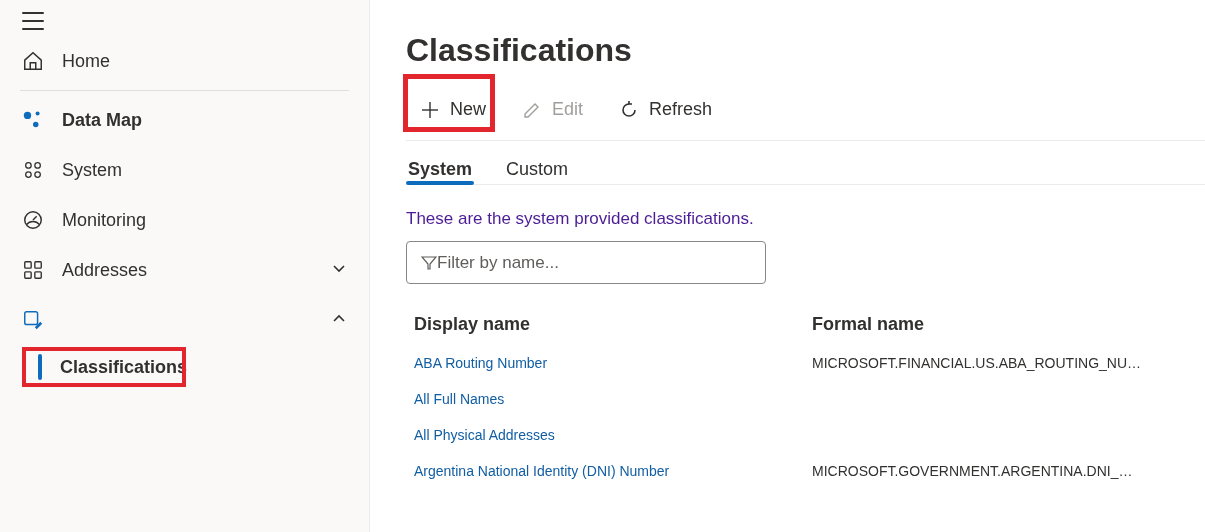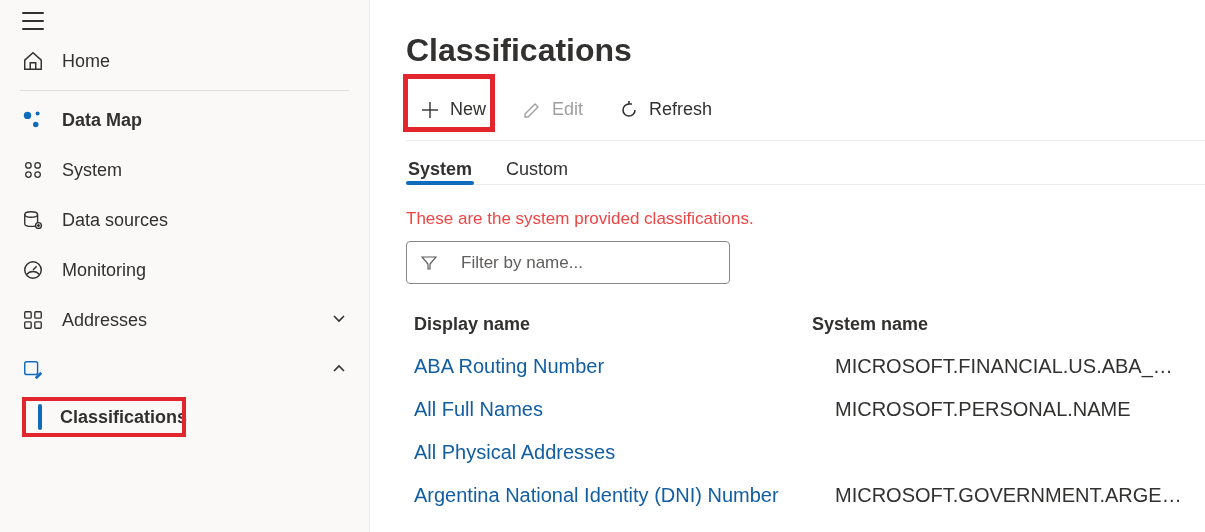--- a/index.html
+++ b/index.html
@@ -143,32 +143,32 @@
     content: "";
     position: absolute;
     left: 0; right: 0; bottom: -1px;
     height: 4px;
     background: #0f6cbd;
     border-radius: 2px;
   }
   .hint {
     margin-top: 24px;
     font-size: 17px;
-    color: #ef4444;
+    color: #4c1d95;
   }
   .filter-wrap {
     margin-top: 12px;
-    width: 324px;
+    width: 360px;
     height: 43px;
     border: 1px solid #8a8886;
     border-radius: 4px;
     display: flex;
     align-items: center;
     padding: 0 14px;
-    gap: 24px;
+    gap: 0;
     color: #605e5c;
   }
   .filter-input {
     border: none;
     outline: none;
     font-size: 17px;
     flex: 1;
     color: #323130;
     background: transparent;
   }
@@ -183,24 +183,23 @@
   }
   .table-head {
     font-weight: 600;
     font-size: 18px;
     padding: 8px 16px 10px 8px;
     color: #323130;
   }
   .col-display { width: 398px; }
   .col-formal  { flex: 1; padding-right: 12px; white-space: nowrap; overflow: hidden; text-overflow: ellipsis; }
   .table-row {
-    font-size: 20px;
+    font-size: 14px;
     padding: 10px 8px;
     align-items: center;
-    gap: 23px;
   }
   .table-row .col-display { color: #115ea3; cursor: pointer; }
   .table-row .col-formal  { color: #323130; }
 </style>
 </head>
 <body>
 
 <div class="app">
 
   <div class="sidebar">
@@ -240,32 +239,20 @@
         <svg width="22" height="22" viewBox="0 0 24 24" fill="none" stroke="#323130" stroke-width="1.4">
           <circle cx="7" cy="7" r="3"></circle>
             <circle cx="17" cy="7" r="3"></circle>
           <circle cx="7" cy="17" r="3"></circle>
             <circle cx="17" cy="17" r="3"></circle>
         </svg>
       </span>
       <span>System</span>
     </div>
 
-    <div class="nav-item">
-      <span class="nav-icon">
-        <svg width="22" height="22" viewBox="0 0 24 24" fill="none" stroke="#323130" stroke-width="1.5">
-          <ellipse cx="10" cy="6" rx="7" ry="3"></ellipse>
-          <path d="M3 6 V16 a7 3 0 0 0 14 0 V6"></path>
-          <circle cx="18" cy="18" r="3.2" fill="#faf9f8"></circle>
-          <line x1="18" y1="16.2" x2="18" y2="19.8"></line>
-            <line x1="16.2" y1="18" x2="19.8" y2="18"></line>
-        </svg>
-      </span>
-      <span>Data sources</span>
-    </div>
 
     <div class="nav-item">
       <span class="nav-icon">
         <svg width="22" height="22" viewBox="0 0 24 24" fill="none" stroke="#323130" stroke-width="1.6">
           <circle cx="12" cy="12" r="9"></circle>
           <path d="M5 17 A9 9 0 0 1 19 17"></path>
           <line x1="12" y1="12" x2="16" y2="8"></line>
         </svg>
       </span>
       <span>Monitoring</span>
@@ -351,30 +338,29 @@
     <div class="filter-wrap">
       <svg width="16" height="16" viewBox="0 0 16 16" fill="none" stroke="#605e5c" stroke-width="1.2">
         <polygon points="1,2 15,2 9,9 9,14 7,14 7,9"></polygon>
       </svg>
       <input class="filter-input" type="text" placeholder="Filter by name..." style="">
     </div>
 
     <div class="table">
       <div class="table-head">
         <div class="col-display">Display name</div>
-        <div class="col-formal">System name</div>
+        <div class="col-formal">Formal name</div>
       </div>
 
       <div class="table-row">
         <div class="col-display">ABA Routing Number</div>
         <div class="col-formal">MICROSOFT.FINANCIAL.US.ABA_ROUTING_NU…</div>
       </div>
       <div class="table-row">
         <div class="col-display">All Full Names</div>
-        <div class="col-formal">MICROSOFT.PERSONAL.NAME</div>
       </div>
       <div class="table-row">
         <div class="col-display">All Physical Addresses</div>
       </div>
       <div class="table-row">
         <div class="col-display">Argentina National Identity (DNI) Number</div>
         <div class="col-formal">MICROSOFT.GOVERNMENT.ARGENTINA.DNI_…</div>
       </div>
     </div>
   </div>

